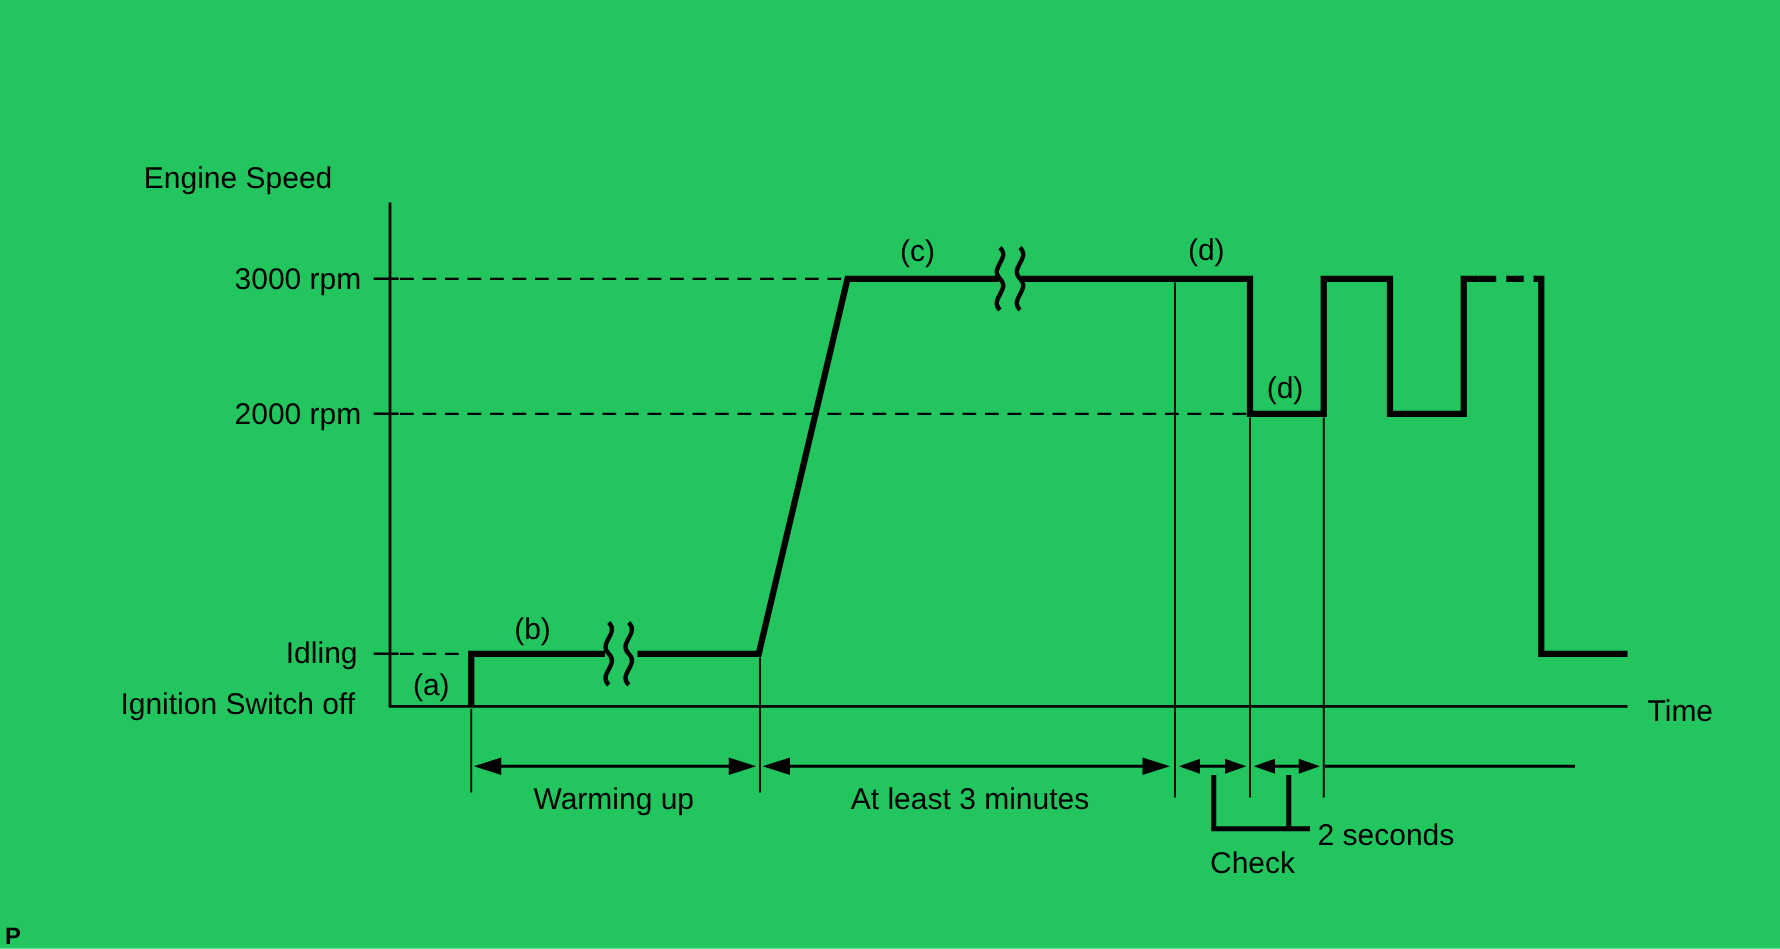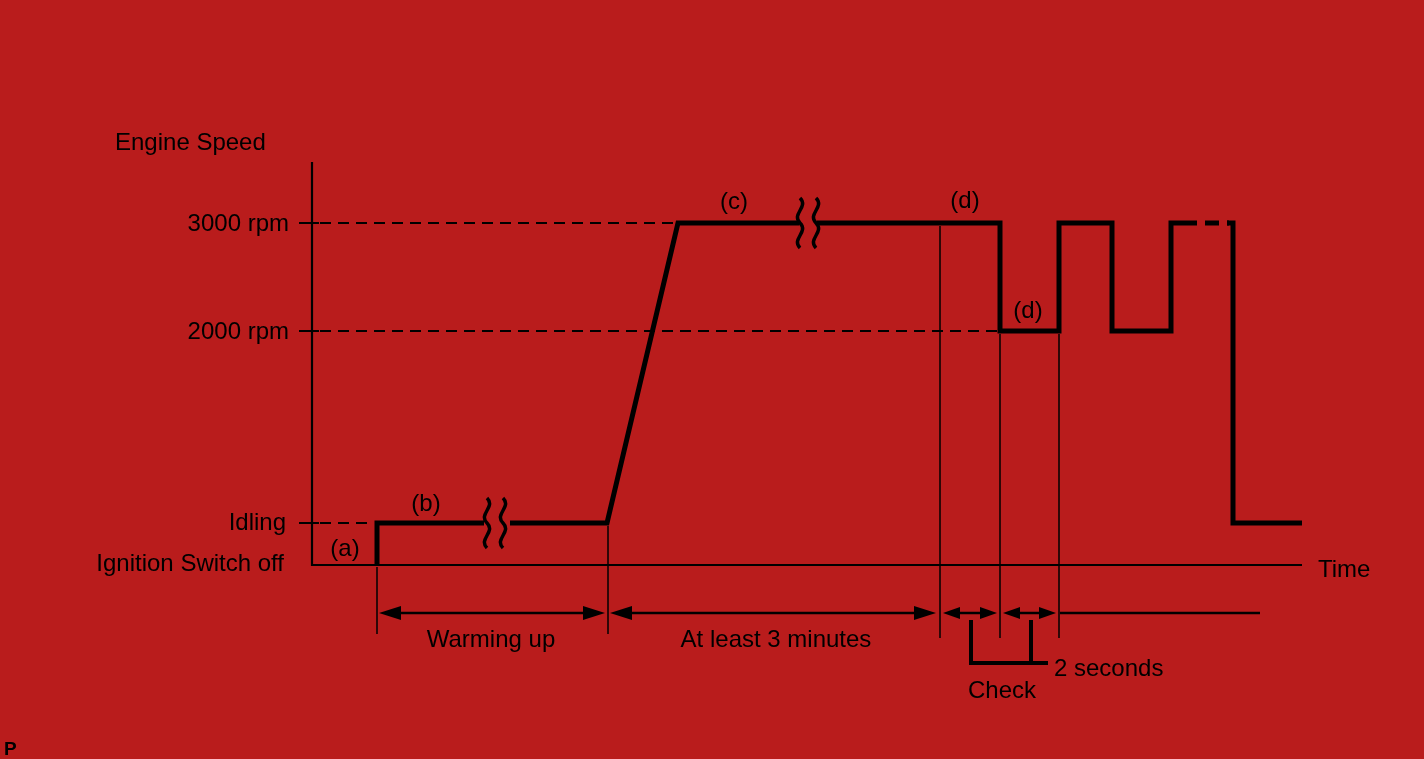--- a/index.html
+++ b/index.html
@@ -1,20 +1,20 @@
 <!DOCTYPE html>
 <html><head>
 <meta charset="utf-8">
 <style>
   html, body { margin: 0; padding: 0; background: #ffffff; }
   .stage {
     position: relative;
     width: 1424px;
     height: 759px;
-    background: #b91c1c;
+    background: #22c55e;
     font-family: "Liberation Sans", sans-serif;
     overflow: hidden;
   }
   svg { position: absolute; left: 0; top: 0; }
   text {
     font-family: "Liberation Sans", sans-serif;
     font-size: 24px;
     fill: #000000;
   }
   .thick   { stroke: #000000; stroke-width: 5;   fill: none; stroke-linejoin: miter; }

